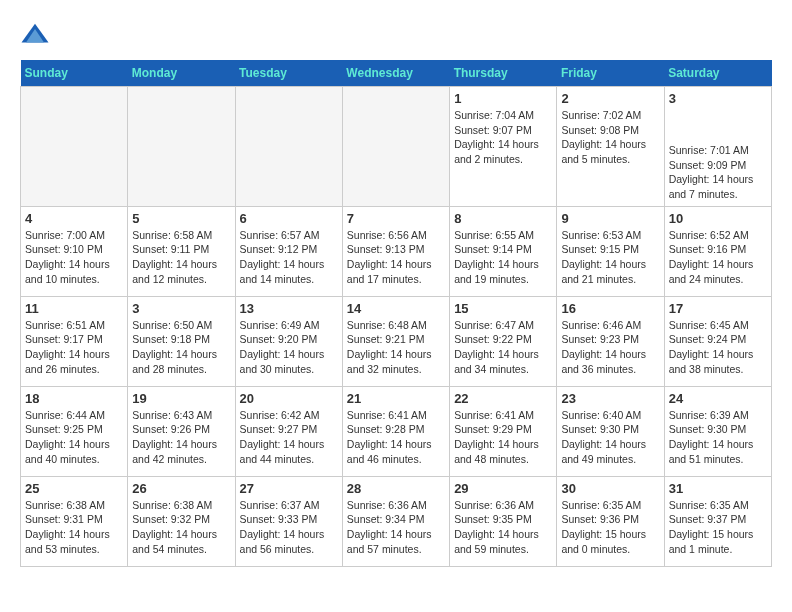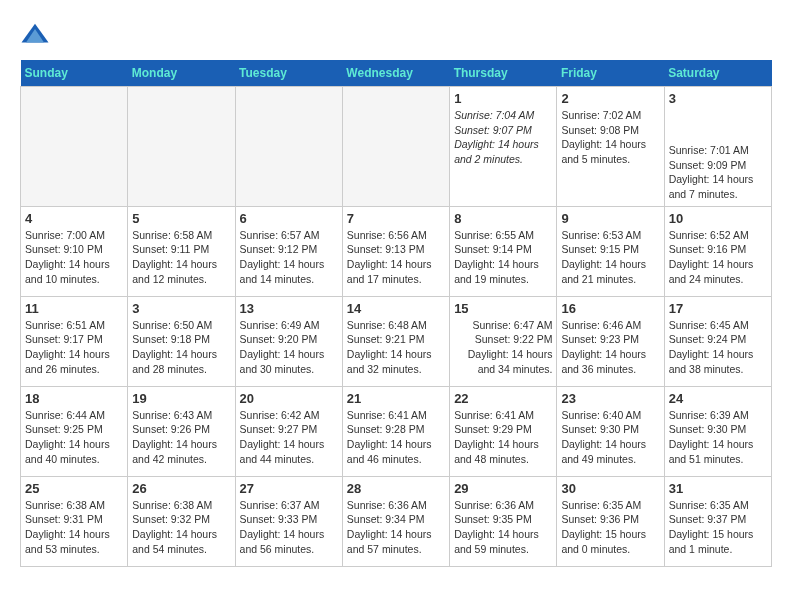--- a/index.html
+++ b/index.html
@@ -121,21 +121,21 @@
       </tr>
   </thead>
   <tbody id="calendar-body">
   <tr>
         <td class="empty"></td>
         <td class="empty"></td>
         <td class="empty"></td>
         <td class="empty"></td>
         <td>
           <div class="day-number">1</div>
-          <div class="day-info" style="white-space: pre-line; font-style: italic;">Sunrise: 7:04 AM
+          <div class="day-info" style="white-space: pre-line;">Sunrise: 7:04 AM
 Sunset: 9:07 PM
 Daylight: 14 hours
 and 2 minutes.</div>
         </td>
         <td>
           <div class="day-number">2</div>
           <div class="day-info" style="white-space: pre-line;">Sunrise: 7:02 AM
 Sunset: 9:08 PM
 Daylight: 14 hours
 and 5 minutes.</div>
@@ -223,21 +223,21 @@
         </td>
         <td>
           <div class="day-number">14</div>
           <div class="day-info" style="white-space: pre-line;">Sunrise: 6:48 AM
 Sunset: 9:21 PM
 Daylight: 14 hours
 and 32 minutes.</div>
         </td>
         <td>
           <div class="day-number">15</div>
-          <div class="day-info" style="white-space: pre-line; text-align: right;">Sunrise: 6:47 AM
+          <div class="day-info" style="white-space: pre-line;">Sunrise: 6:47 AM
 Sunset: 9:22 PM
 Daylight: 14 hours
 and 34 minutes.</div>
         </td>
         <td>
           <div class="day-number">16</div>
           <div class="day-info" style="white-space: pre-line;">Sunrise: 6:46 AM
 Sunset: 9:23 PM
 Daylight: 14 hours
 and 36 minutes.</div>

